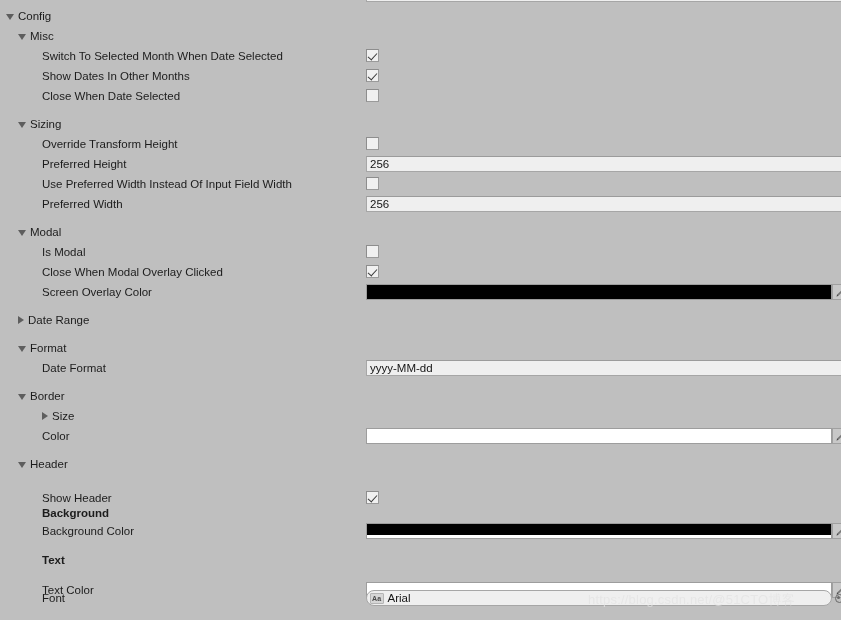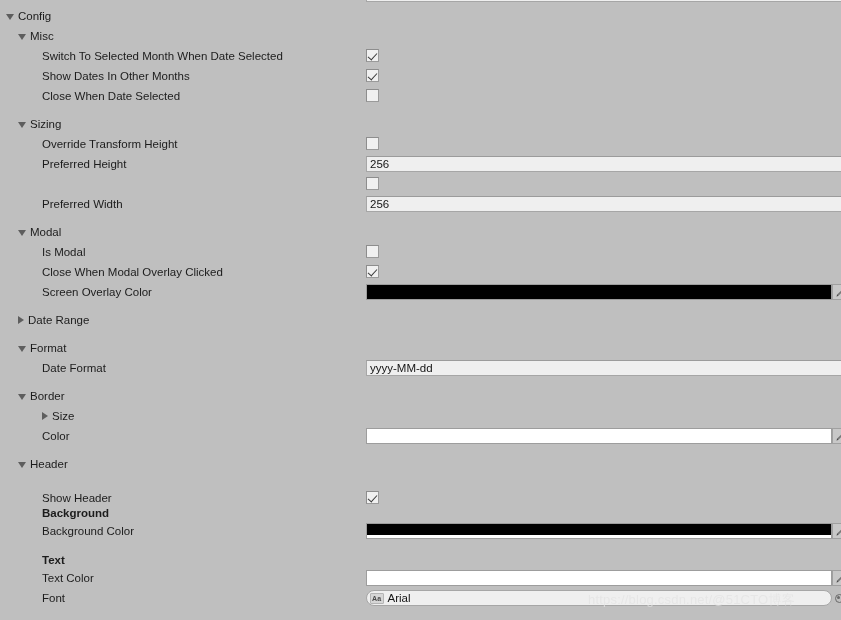--- a/index.html
+++ b/index.html
@@ -267,20 +267,21 @@
       </div>
       <div class="row" style="top: 134px;">
         <span class="label" style="position: absolute; left: 42px;">Override Transform Height</span>
         <div class="cb ctrl" style="top: 3px; position: absolute;"></div>
       </div>
       <div class="row" style="top: 154px;">
         <span class="label" style="position: absolute; left: 42px;">Preferred Height</span>
         <div class="field ctrl" style="position: absolute; top: 2px;">256</div>
       </div>
       <div class="row" style="top: 174px;">
+        <span class="label" style="position: absolute; left: 42px;">Use Preferred Width Instead Of Input Field Width</span>
         <div class="cb ctrl" style="top: 3px; position: absolute;"></div>
       </div>
       <div class="row" style="top: 194px;">
         <span class="label" style="position: absolute; left: 42px;">Preferred Width</span>
         <div class="field ctrl" style="position: absolute; top: 2px;">256</div>
       </div>
       <div class="row" style="top: 222px;">
         <div class="foldout" style="position: absolute; left: 18px;">
           <span class="tri open"></span>
           <span class="label">Modal</span>
@@ -371,21 +372,21 @@
           <svg width="11" height="11" viewBox="0 0 11 11">
             <path d="M8.6 1.1 L9.9 2.4 L8.3 4.0 L7.0 2.7 Z" fill="#555"></path>
             <path d="M6.9 2.9 L8.1 4.1 L3.4 8.8 L1.6 9.4 L2.2 7.6 Z" fill="#777"></path>
             <path d="M2.2 7.6 L1.6 9.4 L3.4 8.8 Z" fill="#4a4a4a"></path>
           </svg>
         </div>
       </div>
       <div class="row" style="top: 550px;">
         <span class="label bold" style="position: absolute; left: 42px;">Text</span>
       </div>
-      <div class="row" style="top: 568px;">
+      <div class="row" style="top: 580px;">
         <span class="label" style="position: absolute; left: 42px;">Text Color</span>
         <div class="colorfield ctrl" style="position: absolute; top: 2px;">
           <div class="swatch" style="background: rgb(255, 255, 255); height: 14px;"></div>
         </div>
         <div class="eyedrop" style="top: 2px;">
           <svg width="11" height="11" viewBox="0 0 11 11">
             <path d="M8.6 1.1 L9.9 2.4 L8.3 4.0 L7.0 2.7 Z" fill="#555"></path>
             <path d="M6.9 2.9 L8.1 4.1 L3.4 8.8 L1.6 9.4 L2.2 7.6 Z" fill="#777"></path>
             <path d="M2.2 7.6 L1.6 9.4 L3.4 8.8 Z" fill="#4a4a4a"></path>
           </svg>

